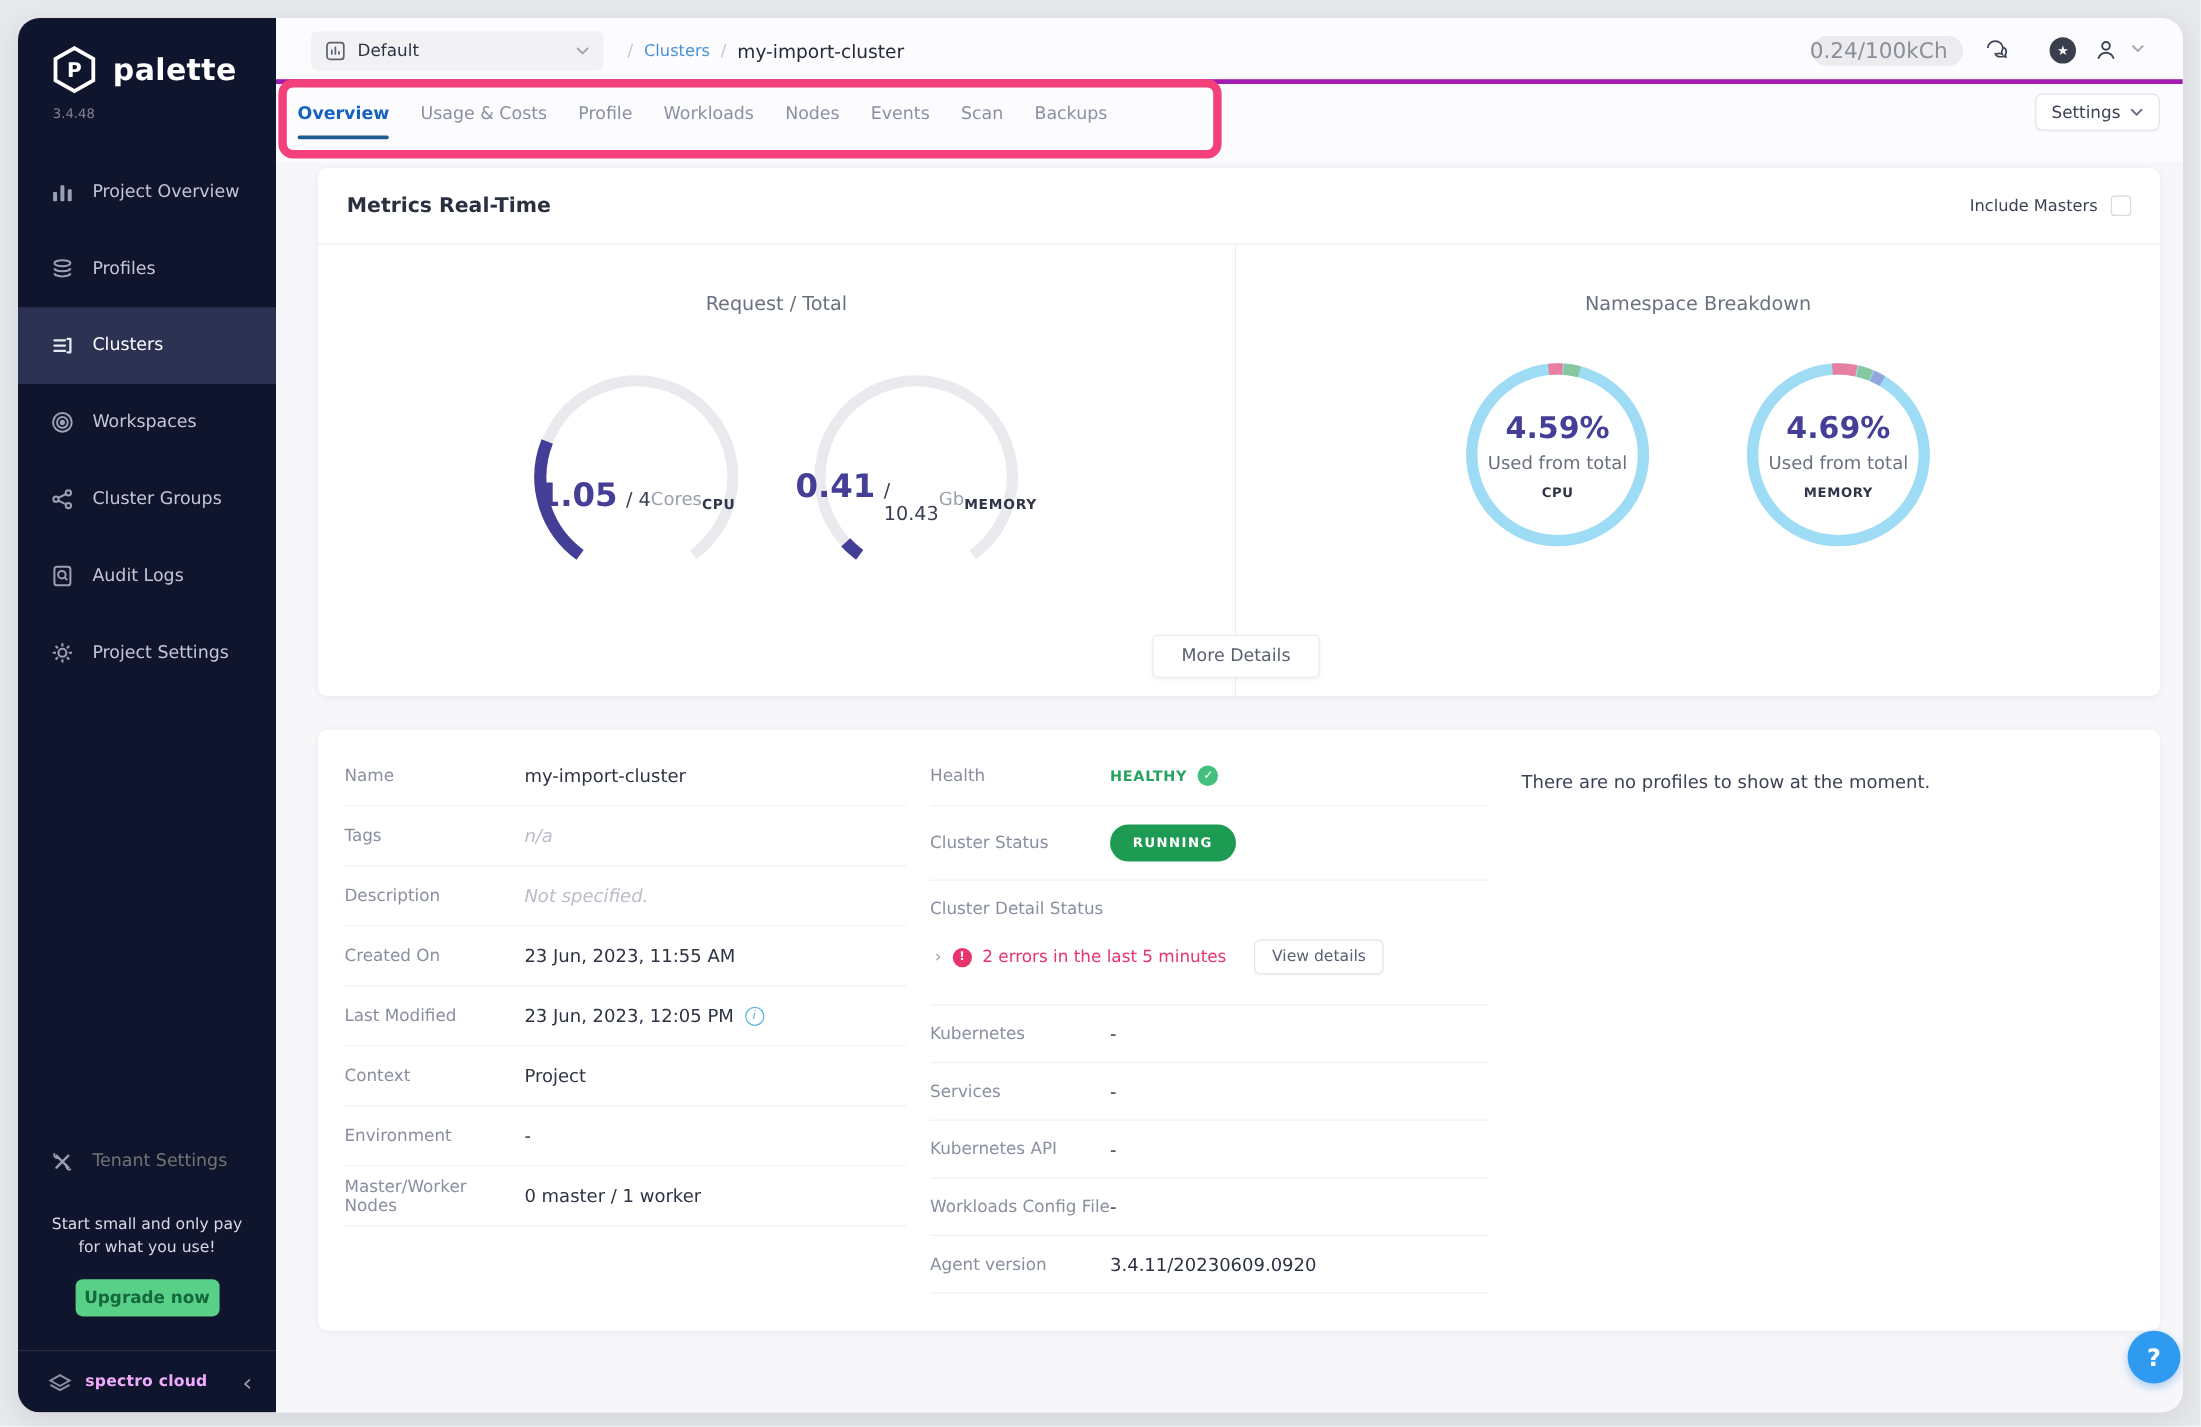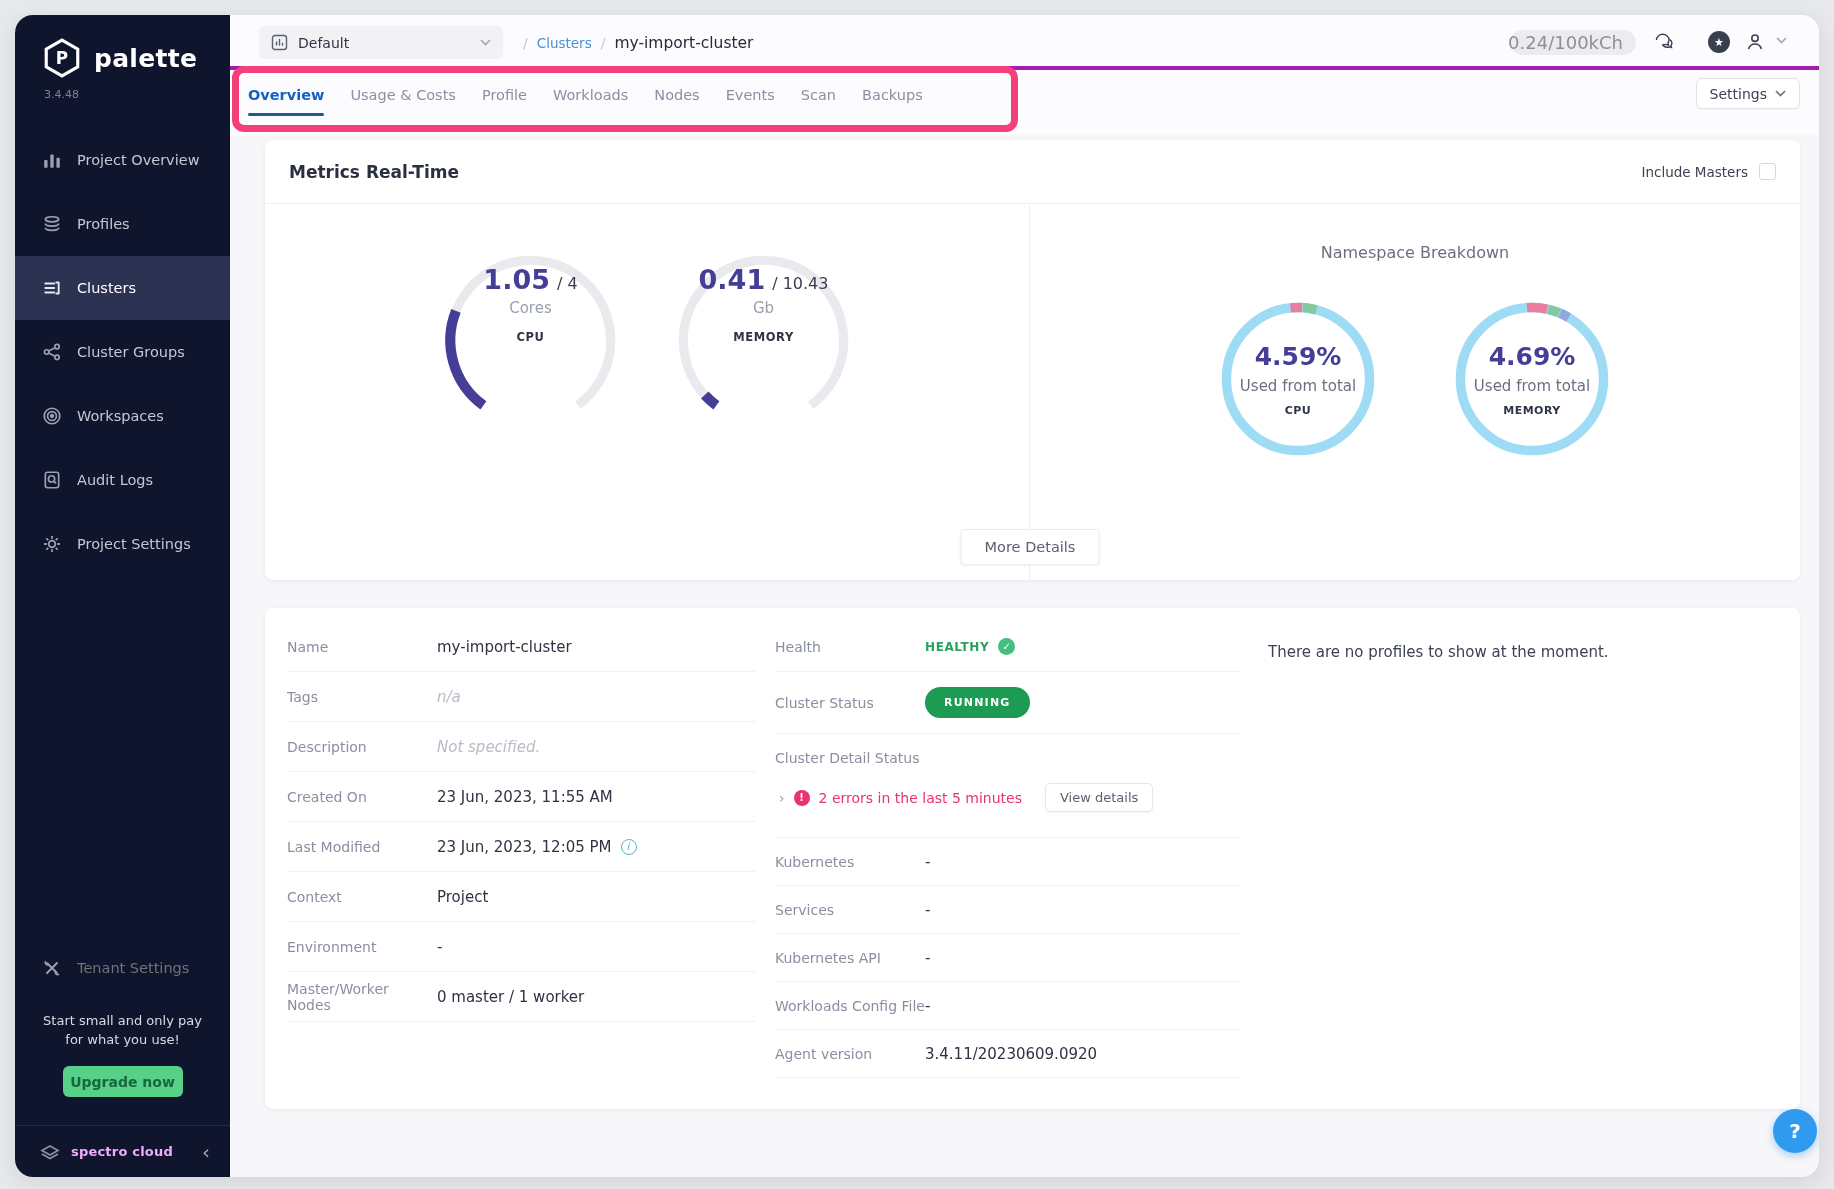--- a/index.html
+++ b/index.html
@@ -76,21 +76,21 @@
   .im-label { font-size:13.5px; color:#3c4254; }
   .im-check { width:17px; height:17px; border:1px solid #d9dae1; border-radius:3px; background:#fff; cursor:pointer; }
   .metrics-body { position:absolute; left:0; right:0; top:65px; bottom:0; display:flex; }
   .pane-left { width:765px; border-right:1px solid #ededf2; position:relative; }
   .pane-right { flex:1; position:relative; }
   .pane-title { margin-top:38px; text-align:center; font-size:16px; color:#6a7080; }
   .gauges-row { display:flex; justify-content:center; gap:48px; margin-top:43px; }
   .donuts-row { display:flex; justify-content:center; gap:72px; margin-top:36px; }
   .gauge { position:relative; width:185px; height:185px; }
   .gauge svg, .donut svg { position:absolute; inset:0; width:100%; height:100%; }
-  .gauge-overlay { position:absolute; inset:0; display:flex; flex-direction:column; align-items:center; 
+  .gauge-overlay { position:absolute; inset:0; display:flex; flex-direction:row; align-items:center; justify-content:center;
                    transform:translateY(16px); }
   .g-valrow { display:flex; align-items:baseline; gap:7px; }
   .g-value { font-size:27px; font-weight:700; color:#453e96; }
   .g-total { font-size:16px; color:#3a4052; }
   .g-unit { margin-top:4px; font-size:15px; color:#9aa0ac; }
   .g-caption { margin-top:13px; font-size:11.5px; font-weight:700; letter-spacing:.6px; color:#2f3547; }
   .donut { position:relative; width:162px; height:162px; }
   .donut-overlay { position:absolute; inset:0; display:flex; flex-direction:column; align-items:center; justify-content:center; }
   .d-pct { font-size:25px; font-weight:700; color:#453e96; }
   .d-sub { margin-top:6px; font-size:15px; color:#6a7080; }
@@ -183,37 +183,37 @@
             <svg class="ic" viewBox="0 0 18 18" fill="none" stroke="currentColor" stroke-width="1.7" stroke-linecap="round">
                 <path d="M3 5h8M3 9h8M3 13h8"></path>
                 <path d="M15 4v10M12.8 4H15M12.8 14H15"></path>
               </svg>
           </span>
           <span class="nlabel">Clusters</span>
         </div>
         <div class="nav-item">
           <span class="nicon">
             <svg class="ic" viewBox="0 0 18 18" fill="none" stroke="currentColor" stroke-width="1.5">
+                <circle cx="9" cy="9" r="7"></circle>
+                <circle cx="9" cy="9" r="4"></circle>
+                <circle cx="9" cy="9" r="1.2" fill="currentColor"></circle>
+              </svg>
+          </span>
+          <span class="nlabel">Workspaces</span>
+        </div>
+        <div class="nav-item">
+          <span class="nicon">
+            <svg class="ic" viewBox="0 0 18 18" fill="none" stroke="currentColor" stroke-width="1.5">
                 <circle cx="4.2" cy="9" r="2"></circle>
                 <circle cx="13.5" cy="4.2" r="2"></circle>
                 <circle cx="13.5" cy="13.8" r="2"></circle>
                 <path d="M6 8l5.7-2.9M6 10l5.7 2.9"></path>
               </svg>
           </span>
           <span class="nlabel">Cluster Groups</span>
-        </div>
-        <div class="nav-item">
-          <span class="nicon">
-            <svg class="ic" viewBox="0 0 18 18" fill="none" stroke="currentColor" stroke-width="1.5">
-                <circle cx="9" cy="9" r="7"></circle>
-                <circle cx="9" cy="9" r="4"></circle>
-                <circle cx="9" cy="9" r="1.2" fill="currentColor"></circle>
-              </svg>
-          </span>
-          <span class="nlabel">Workspaces</span>
         </div>
         <div class="nav-item">
           <span class="nicon">
             <svg class="ic" viewBox="0 0 18 18" fill="none" stroke="currentColor" stroke-width="1.5">
                 <rect x="3" y="2" width="12" height="14" rx="2"></rect>
                 <circle cx="8.6" cy="8" r="2.8"></circle>
                 <path d="M10.8 10.2l1.9 1.9"></path>
               </svg>
           </span>
           <span class="nlabel">Audit Logs</span>
@@ -329,20 +329,21 @@
       <section class="card metrics-card">
         <div class="metrics-header">
           <span class="metrics-title">Metrics Real-Time</span>
           <div class="include-masters">
             <span class="im-label">Include Masters</span>
             <span class="im-check"></span>
           </div>
         </div>
         <div class="metrics-body">
           <div class="pane-left">
+            <div class="pane-title">Request / Total</div>
             <div class="gauges-row">
               <div class="gauge">
                 <svg viewBox="0 0 120 120">
                   <circle cx="60" cy="60" r="52" fill="none" stroke="#eaeaee" stroke-width="6" pathLength="100" stroke-dasharray="80 20" transform="rotate(126 60 60)"></circle>
                   <circle cx="60" cy="60" r="52" fill="none" stroke="#453e96" stroke-width="6.6" pathLength="100" stroke-dasharray="21 79" transform="rotate(126 60 60)"></circle>
                 </svg>
                 <div class="gauge-overlay">
                   <div class="g-valrow">
                     <span class="g-value">1.05</span>
                     <span class="g-total">/ 4</span>

